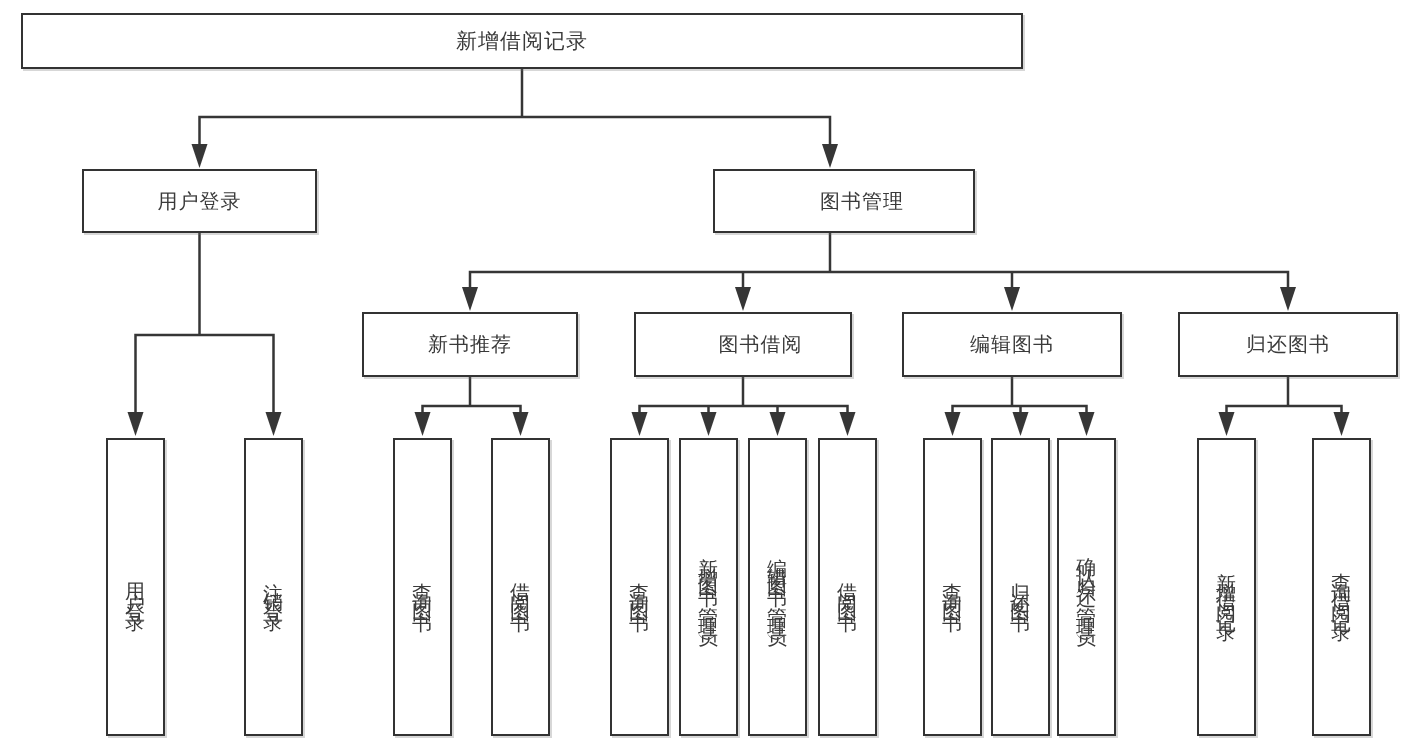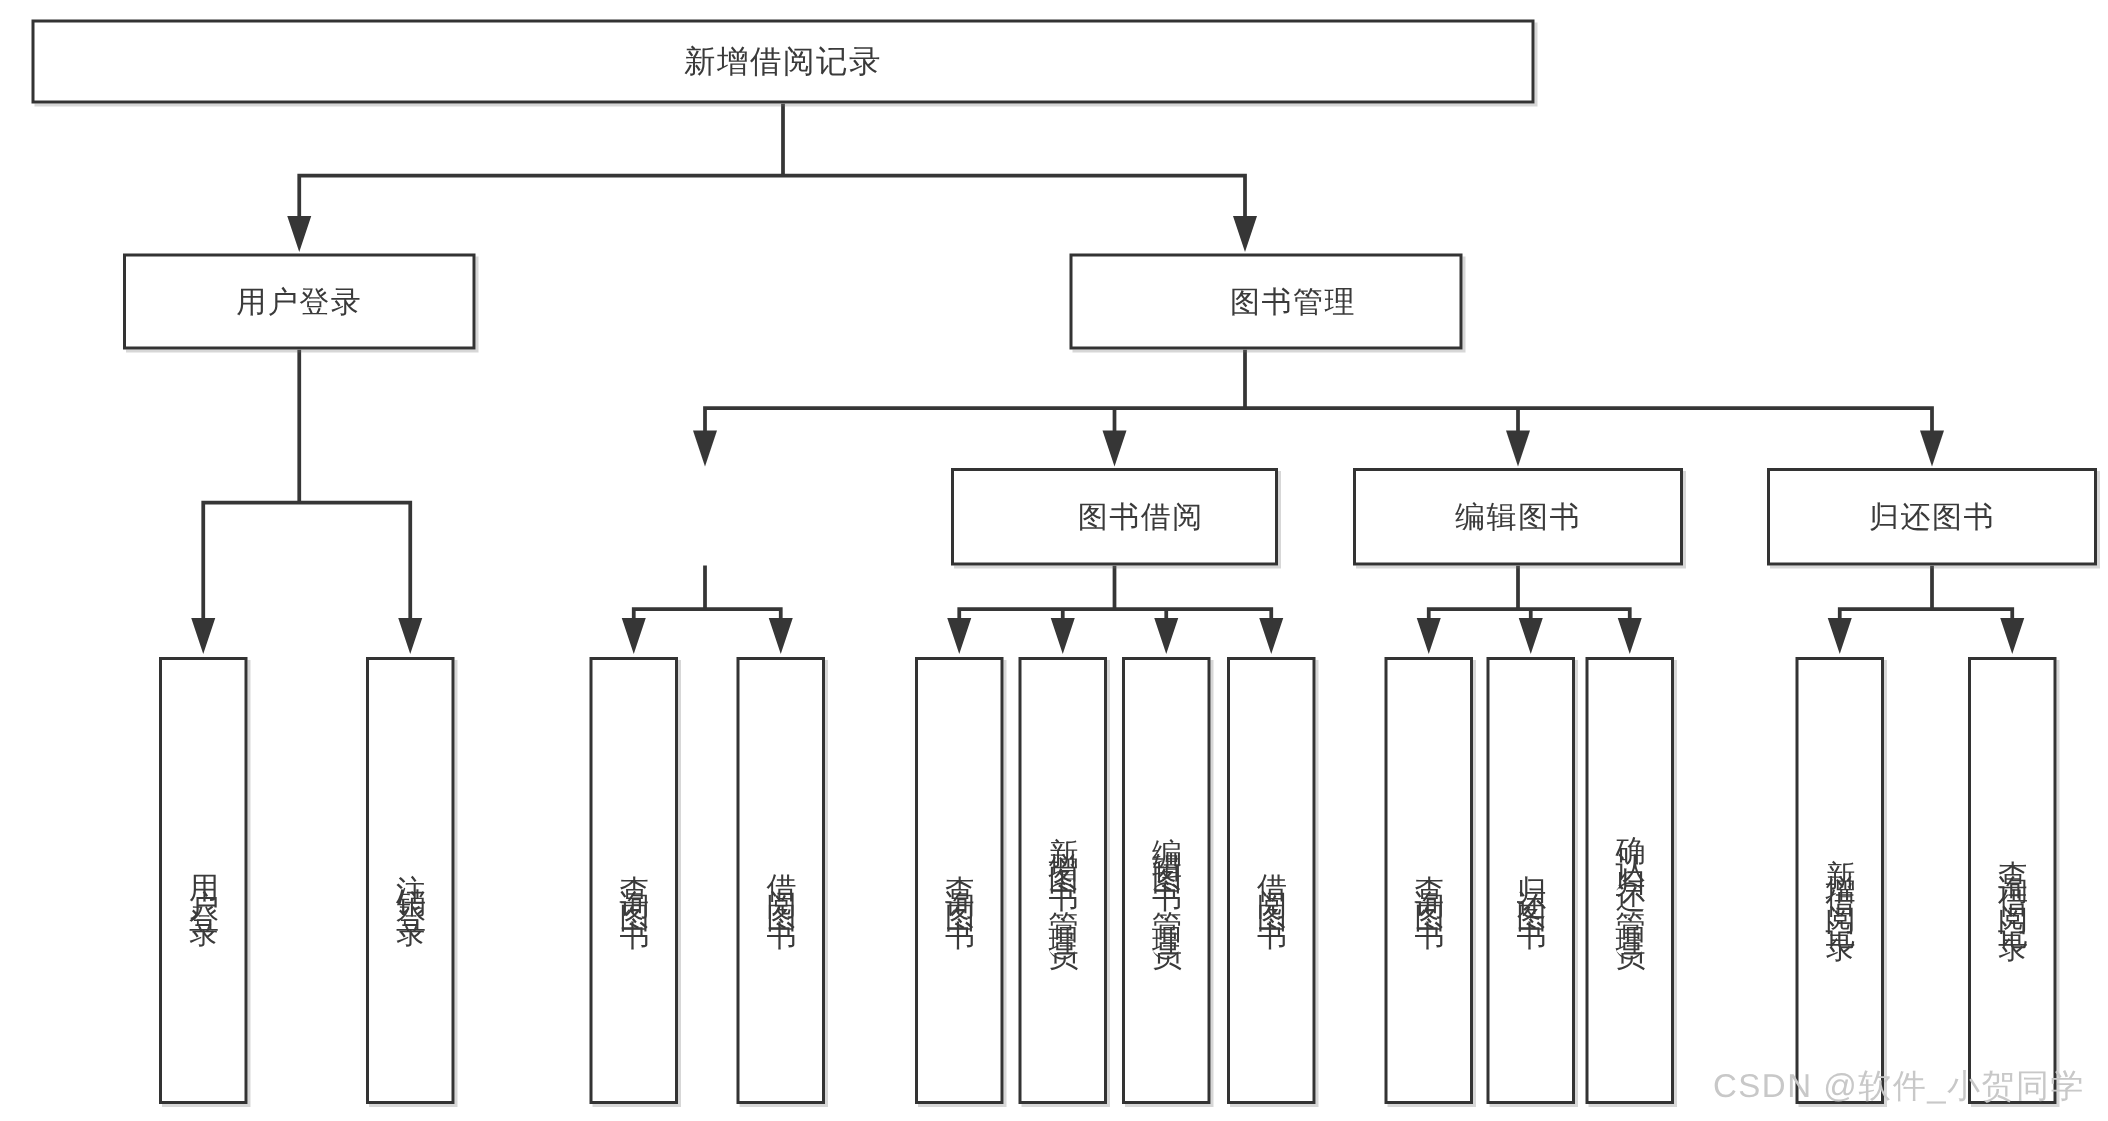--- a/index.html
+++ b/index.html
@@ -106,20 +106,21 @@
       <polygon points="1218.5,412 1234.5,412 1226.5,436"></polygon>
       <polygon points="1333.5,412 1349.5,412 1341.5,436"></polygon>
     </g>
   </svg>
 
   <div class="node b-root h">新增借阅记录</div>
 
   <div class="node b-l2a h">用户登录</div>
   <div class="node b-l2b h">图书管理</div>
 
+  <div class="node b-l3a h">新书推荐</div>
   <div class="node b-l3b h">图书借阅</div>
   <div class="node b-l3c h">编辑图书</div>
   <div class="node b-l3d h">归还图书</div>
 
   <div class="node leaf g1c1">
     <span>用户登录</span>
   </div>
   <div class="node leaf g1c2">
     <span>注销登录</span>
   </div>
@@ -154,15 +155,14 @@
     <span>确认归还（管理员）</span>
   </div>
 
   <div class="node leaf g5c1">
     <span>新增借阅记录</span>
   </div>
   <div class="node leaf g5c2">
     <span>查询借阅记录</span>
   </div>
 
-  <div class="watermark">CSDN @软件_小贺同学</div>
 
 </div>
 
 </body></html>

